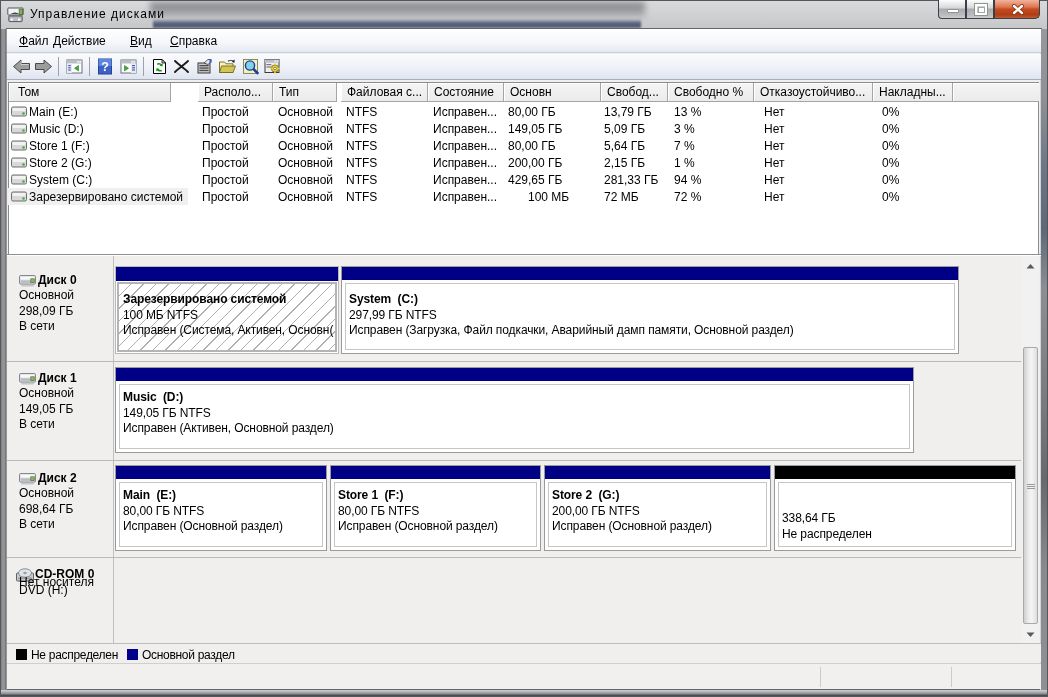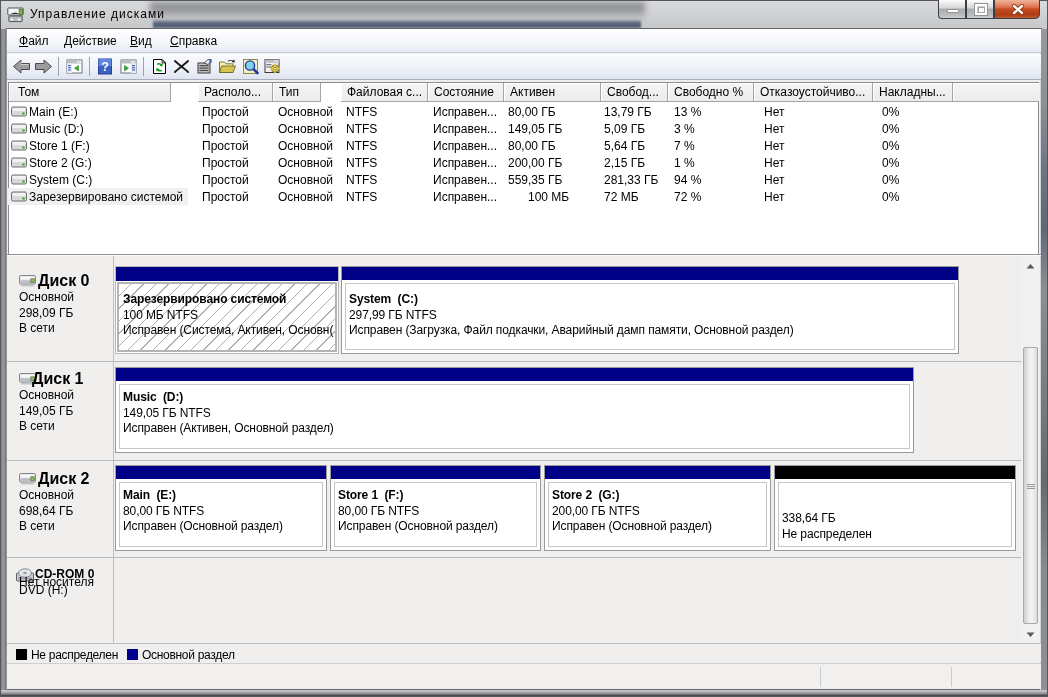--- a/index.html
+++ b/index.html
@@ -36,21 +36,21 @@
 .hcell{position:absolute;top:0;height:19px;background:linear-gradient(180deg,#f4f4f4 0,#ebebeb 100%);
  border-right:1px solid #a5a5a5;border-bottom:1px solid #a5a5a5;box-shadow:inset 1px 1px 0 #fff;
  font-size:12px;padding:2px 0 0 6px;white-space:nowrap;overflow:hidden}
 .lrow{position:absolute;height:17px;white-space:nowrap}
 .lc{position:absolute;top:2px;font-size:12px;white-space:nowrap}
 .vico{position:absolute;left:3px;top:3px;width:16px;height:11px}
 
 .dsep{position:absolute;left:7px;width:1014px;height:1px;background:#b9b9b9}
 #vline{position:absolute;left:113px;top:256px;width:1px;height:387px;background:#c0c0c0}
 .dlabel{position:absolute;left:19px;font-size:12px;line-height:15.4px}
-.dname{font-weight:bold;font-size:16px}
+.dname{font-weight:bold;font-size:12px}
 .part{position:absolute;background:#fff;border:1px solid #9a9a9a}
 .band{position:absolute;left:0;top:0;right:0;height:13px;background:#000087}
 .bandk{position:absolute;left:0;top:0;right:0;height:13px;background:#000}
 .pinner{position:absolute;left:3px;right:3px;top:16px;bottom:3px;border:1px solid #c6c6c6}
 .ptxt{position:absolute;left:7px;font-size:12px;letter-spacing:-.1px;line-height:15.5px;white-space:nowrap}
 .pb{font-weight:bold;font-size:12px}
 .hatch{background-image:repeating-linear-gradient(135deg,#ffffff 0,#ffffff 7.9px,#b0b0b0 7.9px,#b0b0b0 8.9px)}
 
 #sbar{position:absolute;left:1022px;top:256px;width:17px;height:387px;background:#f1f1f1}
 .sbtn{position:absolute;left:0;width:17px;height:17px;background:#f1f1f1}
@@ -86,21 +86,21 @@
     <div class="abs" style="left:11.5px;top:8px;width:5px;height:3.5px;background:#fff;outline:1px solid #a3a5a2"></div>
   </div>
 <div id="btnclose" class="capbtn">
     <svg class="abs" style="left:16px;top:4px" width="14" height="11">
       <path d="M3 2 L11 9 M11 2 L3 9" stroke="#8a2d0c" stroke-width="4" stroke-linecap="round"></path>
       <path d="M3 2 L11 9 M11 2 L3 9" stroke="#fff" stroke-width="2.4" stroke-linecap="round"></path>
     </svg>
   </div>
 <div id="menubar">
  <div class="mi" style="left:12px"><u>Ф</u>айл</div>
- <div class="mi" style="left:57px"><u>Д</u>ействие</div>
+ <div class="mi" style="left:46px"><u>Д</u>ействие</div>
  <div class="mi" style="left:123px"><u>В</u>ид</div>
  <div class="mi" style="left:163px"><u>С</u>правка</div>
 </div>
 <div id="toolbar">
  <svg class="tico" style="left:5px;width:19px" viewBox="0 0 19 17">
       <path d="M1.5 8.5 L9 2 L9 5.5 L17.5 5.5 L17.5 11.5 L9 11.5 L9 15 Z" fill="#9d9d9d" stroke="#4a4a4a"></path>
       <path d="M9 3 L9 6.5 L16.5 6.5" fill="none" stroke="#cfcfcf"></path>
     </svg>
  <svg class="tico" style="left:27px;width:19px" viewBox="0 0 19 17">
       <path d="M17.5 8.5 L10 2 L10 5.5 L1.5 5.5 L1.5 11.5 L10 11.5 L10 15 Z" fill="#9d9d9d" stroke="#4a4a4a"></path>
@@ -178,24 +178,24 @@
         <line x1="11" y1="5.6" x2="11" y2="7.4"></line>
         <line x1="11" y1="13.6" x2="11" y2="15.4"></line>
         <line x1="6.1" y1="10.5" x2="7.9" y2="10.5"></line>
         <line x1="14.1" y1="10.5" x2="15.9" y2="10.5"></line>
       </g>
     </svg>
 </div>
 <div id="list">
  <div class="hcell" style="left:0;width:162px;padding-left:9px">Том</div>
  <div class="hcell" style="left:189px;width:75px">Располо...</div>
- <div class="hcell" style="left:264px;width:48px">Тип</div>
+ <div class="hcell" style="left:264px;width:64px">Тип</div>
  <div class="hcell" style="left:332px;width:87px">Файловая с...</div>
  <div class="hcell" style="left:419px;width:76px">Состояние</div>
- <div class="hcell" style="left:495px;width:97px">Активен</div>
+ <div class="hcell" style="left:495px;width:97px">Основн</div>
  <div class="hcell" style="left:592px;width:67px">Свобод...</div>
  <div class="hcell" style="left:659px;width:86px">Свободно %</div>
  <div class="hcell" style="left:745px;width:119px">Отказоустойчиво...</div>
  <div class="hcell" style="left:864px;width:80px">Накладны...</div>
  <div class="hcell" style="left:944px;width:86px;border-right:none"></div>
 </div>
 <div id="lvrows">
  <div class="lrow" style="left:8px;top:103px;width:1030px">
   <svg class="vico" viewBox="0 0 16 11">
         <rect x=".5" y="1" width="15" height="9" rx="1.5" fill="#d8d8d8" stroke="#6f6f6f"></rect>
@@ -268,21 +268,21 @@
   <svg class="vico" viewBox="0 0 16 11">
         <rect x=".5" y="1" width="15" height="9" rx="1.5" fill="#d8d8d8" stroke="#6f6f6f"></rect>
         <rect x="1.5" y="2" width="13" height="3" rx="1" fill="#f2f2f2"></rect>
         <circle cx="12.5" cy="7.5" r="1.3" fill="#3fae3f"></circle>
       </svg>
   <div class="lc" style="left:21px">System (C:)</div>
       <div class="lc" style="left:194px">Простой</div>
       <div class="lc" style="left:270px">Основной</div>
       <div class="lc" style="left:338px">NTFS</div>
       <div class="lc" style="left:425px">Исправен...</div>
-      <div class="lc" style="left:500px">559,35 ГБ</div>
+      <div class="lc" style="left:500px">429,65 ГБ</div>
       <div class="lc" style="left:596px">281,33 ГБ</div>
       <div class="lc" style="left:666px">94 %</div>
       <div class="lc" style="left:756px">Нет</div>
       <div class="lc" style="left:874px">0%</div>
  </div>
  <div class="lrow" style="left:8px;top:188px;width:1030px">
   <div class="abs" style="left:0;top:0;width:180px;height:17px;background:#f0f0f0"></div>
   <svg class="vico" viewBox="0 0 16 11">
         <rect x=".5" y="1" width="15" height="9" rx="1.5" fill="#d8d8d8" stroke="#6f6f6f"></rect>
         <rect x="1.5" y="2" width="13" height="3" rx="1" fill="#f2f2f2"></rect>
@@ -325,21 +325,21 @@
  </div>
  <div class="dsep" style="top:361px"></div>
 
  <svg class="abs" style="left:19px;top:372px;width:17px;height:13px" viewBox="0 0 17 13">
       <rect x=".5" y="1.5" width="16" height="8.6" rx="1.2" fill="#dfe1e4" stroke="#787c82" stroke-width=".9"></rect>
       <rect x="1.6" y="2.8" width="13.8" height="2.6" rx=".8" fill="#f7f8f9"></rect>
       <rect x="1.6" y="6.4" width="13.8" height="2.4" fill="#b7babf"></rect>
       <rect x="11.8" y="4.8" width="3.4" height="3.8" fill="#8fb860" stroke="#50742f" stroke-width=".7"></rect>
       <rect x="2" y="11" width="13" height="1.6" rx=".8" fill="#c3c6ca"></rect>
     </svg>
- <div class="dlabel" style="top:371px"><span class="dname" style="padding-left:13px">Диск 1</span><br>Основной<br>149,05 ГБ<br>В сети</div>
+ <div class="dlabel" style="top:371px"><span class="dname" style="padding-left:19px">Диск 1</span><br>Основной<br>149,05 ГБ<br>В сети</div>
  <div class="part" style="left:115px;top:367px;width:799px;height:86px">
   <div class="band"></div>
   <div class="pinner"></div>
   <div class="ptxt" style="top:22px"><span class="pb">Music&nbsp; (D:)</span><br>149,05 ГБ NTFS<br>Исправен (Активен, Основной раздел)</div>
  </div>
  <div class="dsep" style="top:460px"></div>
 
  <svg class="abs" style="left:19px;top:472px;width:17px;height:13px" viewBox="0 0 17 13">
       <rect x=".5" y="1.5" width="16" height="8.6" rx="1.2" fill="#dfe1e4" stroke="#787c82" stroke-width=".9"></rect>
       <rect x="1.6" y="2.8" width="13.8" height="2.6" rx=".8" fill="#f7f8f9"></rect>

